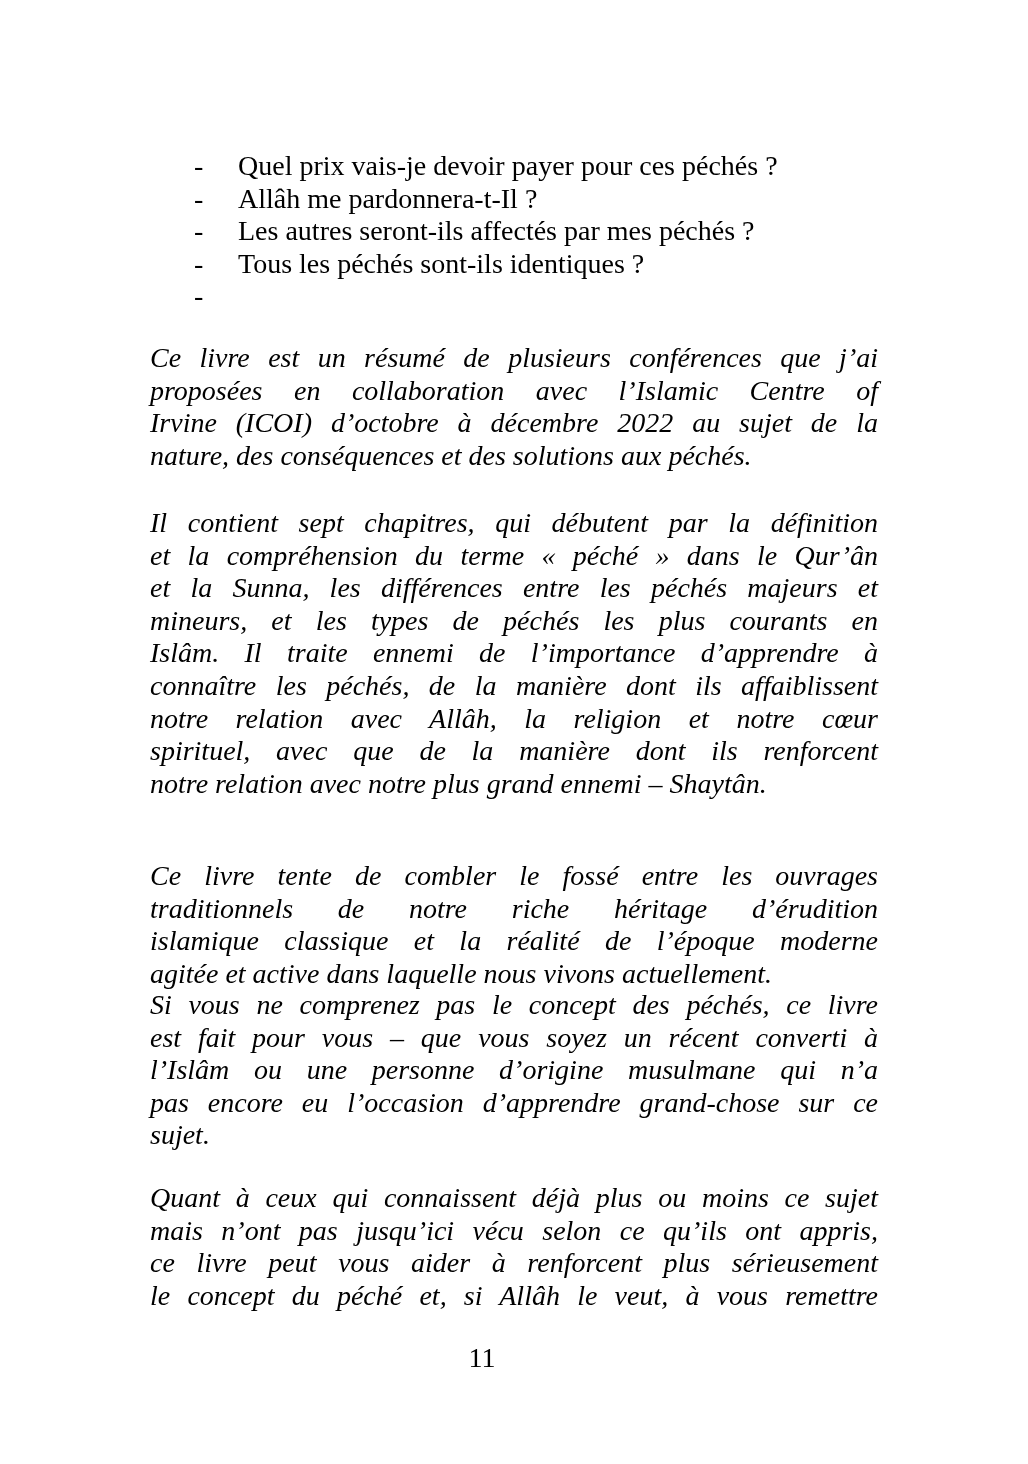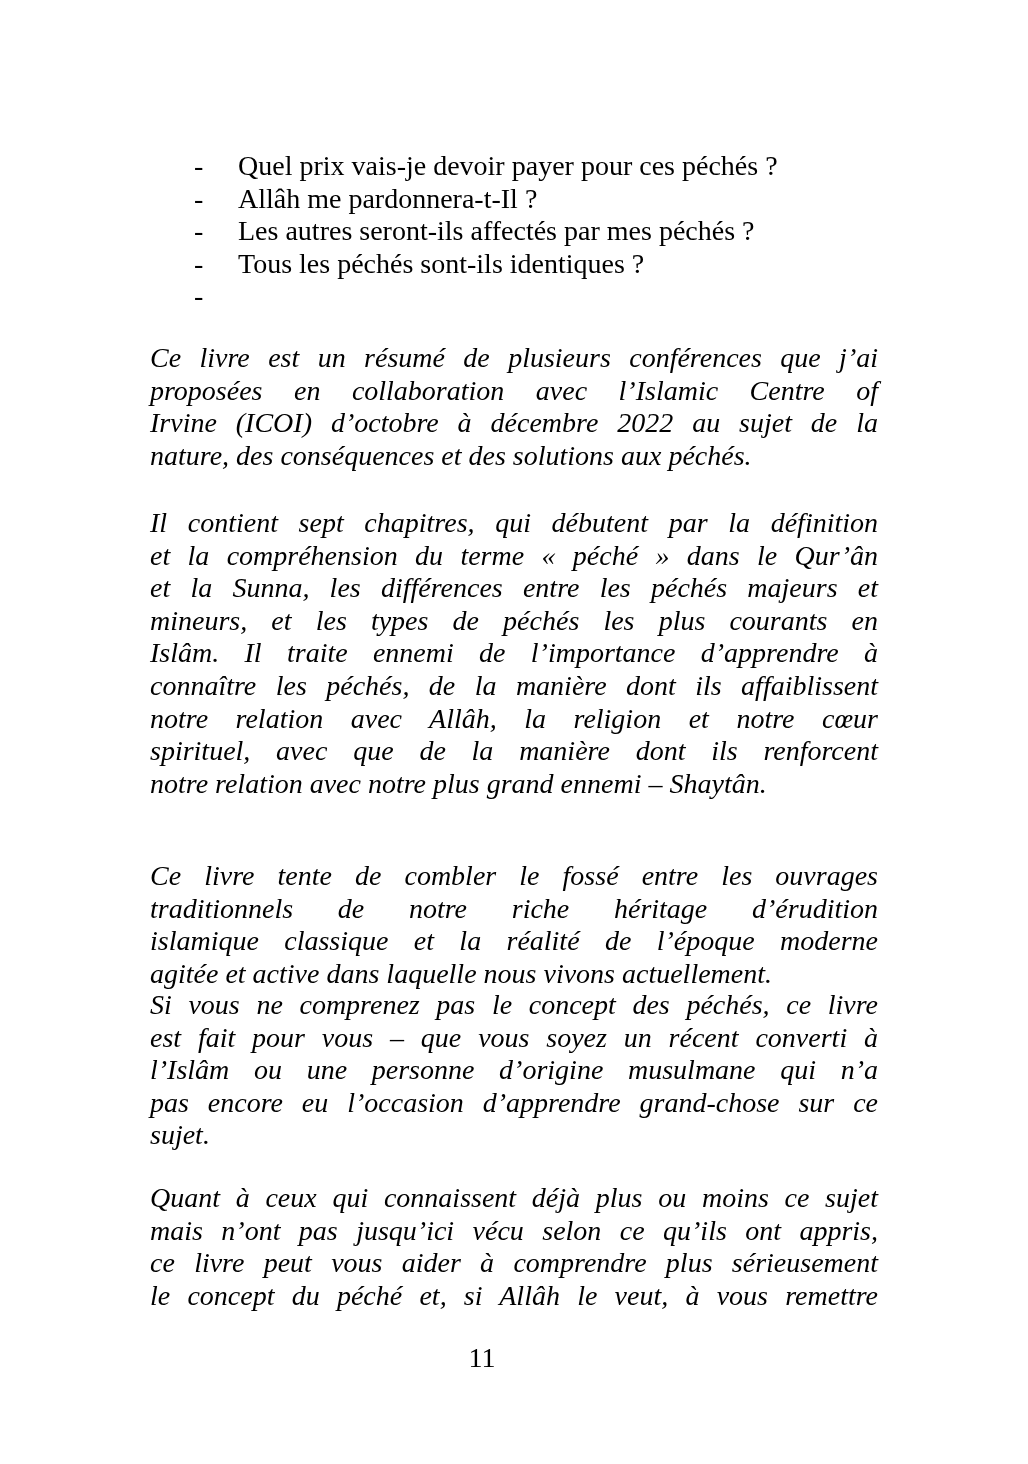--- a/index.html
+++ b/index.html
@@ -137,19 +137,19 @@
     <span class="line">Si vous ne comprenez pas le concept des péchés, ce livre</span>
     <span class="line">est fait pour vous – que vous soyez un récent converti à</span>
     <span class="line">l’Islâm ou une personne d’origine musulmane qui n’a</span>
     <span class="line">pas encore eu l’occasion d’apprendre grand-chose sur ce</span>
     <span class="line last">sujet.</span>
   </p>
 
   <p class="para p5">
     <span class="line">Quant à ceux qui connaissent déjà plus ou moins ce sujet</span>
     <span class="line">mais n’ont pas jusqu’ici vécu selon ce qu’ils ont appris,</span>
-    <span class="line">ce livre peut vous aider à comprendre plus sérieusement</span>
+    <span class="line">ce livre peut vous aider à renforcent plus sérieusement</span>
     <span class="line">le concept du péché et, si Allâh le veut, à vous remettre</span>
   </p>
 
   <div class="page-number">11</div>
 
 </div>
 
 </body></html>

